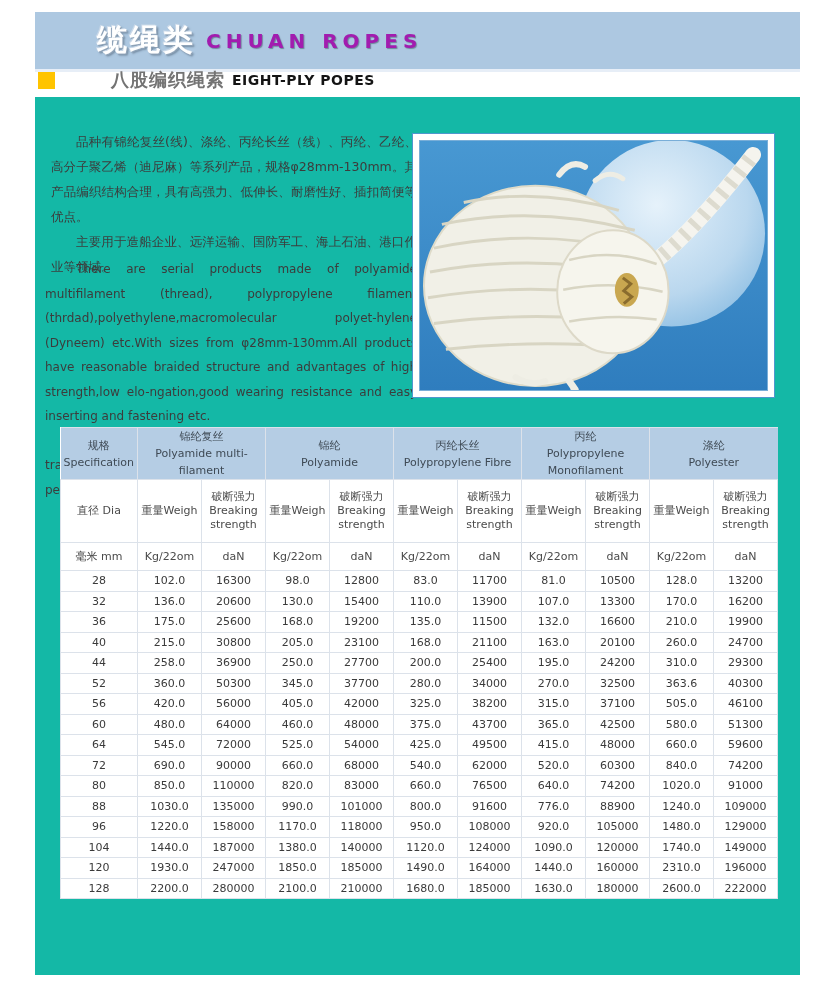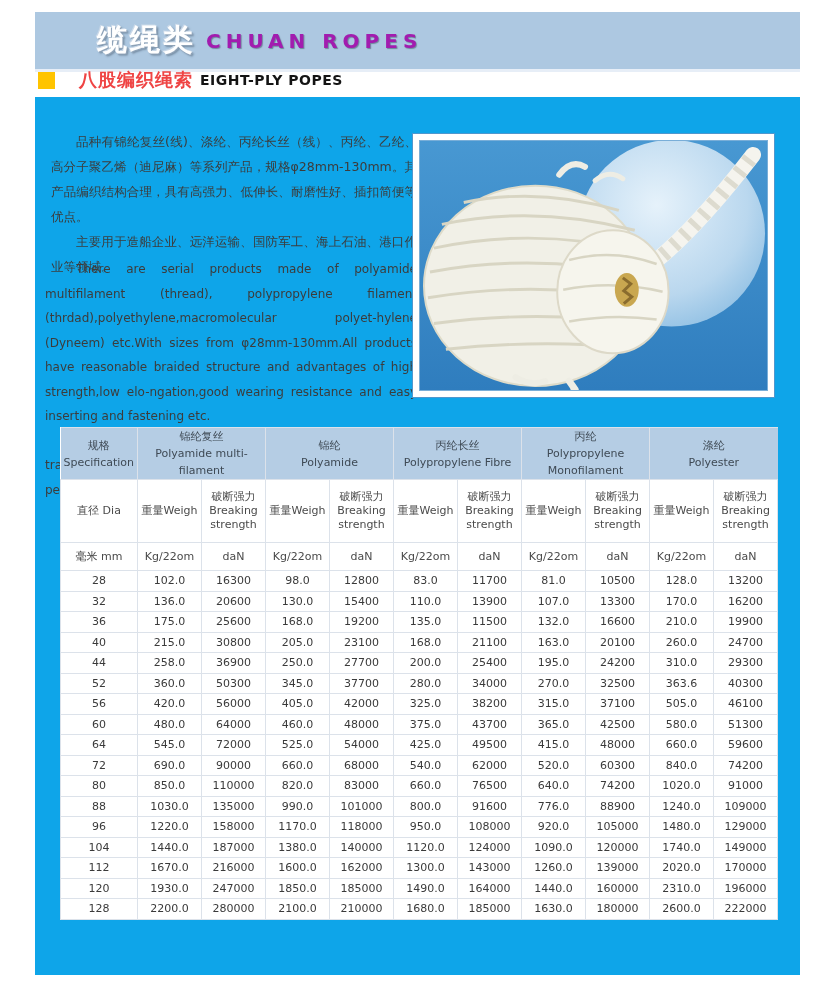--- a/index.html
+++ b/index.html
@@ -19,26 +19,26 @@
     text-shadow:1px 1px 0 #8fa3b8,-1px -1px 0 #c9d8e8,2px 2px 2px rgba(70,90,110,.55);
   }
   .banner-en{
     font-size:20px;font-weight:bold;color:#a21caf;letter-spacing:5px;
     margin-left:10px;
     text-shadow:1px 1px 1px rgba(70,90,110,.6);
   }
   
   .section{position:absolute;left:38px;top:67px;height:26px;display:flex;align-items:center;}
   .bullet{width:17px;height:17px;background:#ffc400;margin-right:24px;}
-  .sec-zh{font-size:18px;font-weight:bold;color:#ef4444;letter-spacing:1px;}
+  .sec-zh{font-size:18px;font-weight:bold;color:#737373;letter-spacing:1px;margin-left:32px;}
   .sec-en{font-size:14px;font-weight:bold;color:#141414;margin-left:7px;letter-spacing:0.5px;}
   
   .content{
     position:absolute;left:35px;top:97px;width:765px;height:878px;
-    background:#0ea5e9;
+    background:#14b8a6;
   }
   
   .intro-zh{position:absolute;left:16px;top:32px;width:366px;color:#3c3c3c;font-size:12.5px;}
   .intro-zh p{margin:0;line-height:25px;text-align:justify;text-indent:2em;}
   .intro-en{position:absolute;left:10px;top:160px;width:372px;color:#3c3c3c;font-size:12px;}
   .intro-en p{margin:0;line-height:24.5px;text-align:justify;text-indent:2.6em;}
   
   .photo{
     position:absolute;left:377px;top:36px;width:363px;height:265px;box-sizing:border-box;
     background:#ffffff;border:1px solid #4f97cd;padding:6px;
@@ -380,33 +380,20 @@
           <td>1380.0</td>
           <td>140000</td>
           <td>1120.0</td>
           <td>124000</td>
           <td>1090.0</td>
           <td>120000</td>
           <td>1740.0</td>
           <td>149000</td>
         </tr>
         <tr>
-          <td>112</td>
-          <td>1670.0</td>
-          <td>216000</td>
-          <td>1600.0</td>
-          <td>162000</td>
-          <td>1300.0</td>
-          <td>143000</td>
-          <td>1260.0</td>
-          <td>139000</td>
-          <td>2020.0</td>
-          <td>170000</td>
-        </tr>
-        <tr>
           <td>120</td>
           <td>1930.0</td>
           <td>247000</td>
           <td>1850.0</td>
           <td>185000</td>
           <td>1490.0</td>
           <td>164000</td>
           <td>1440.0</td>
           <td>160000</td>
           <td>2310.0</td>

